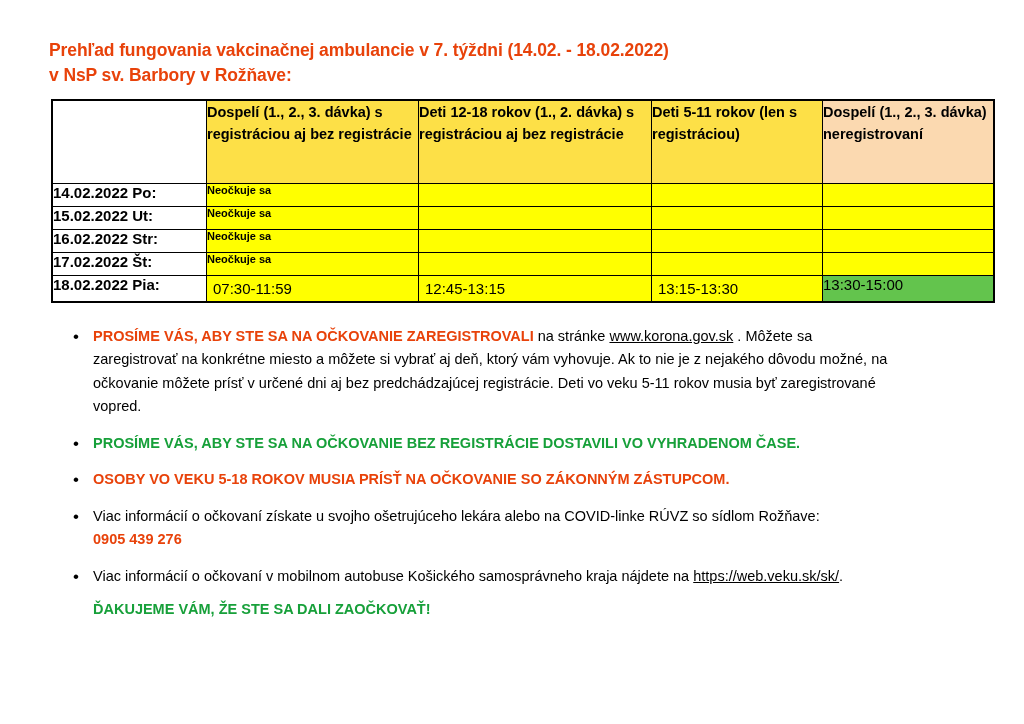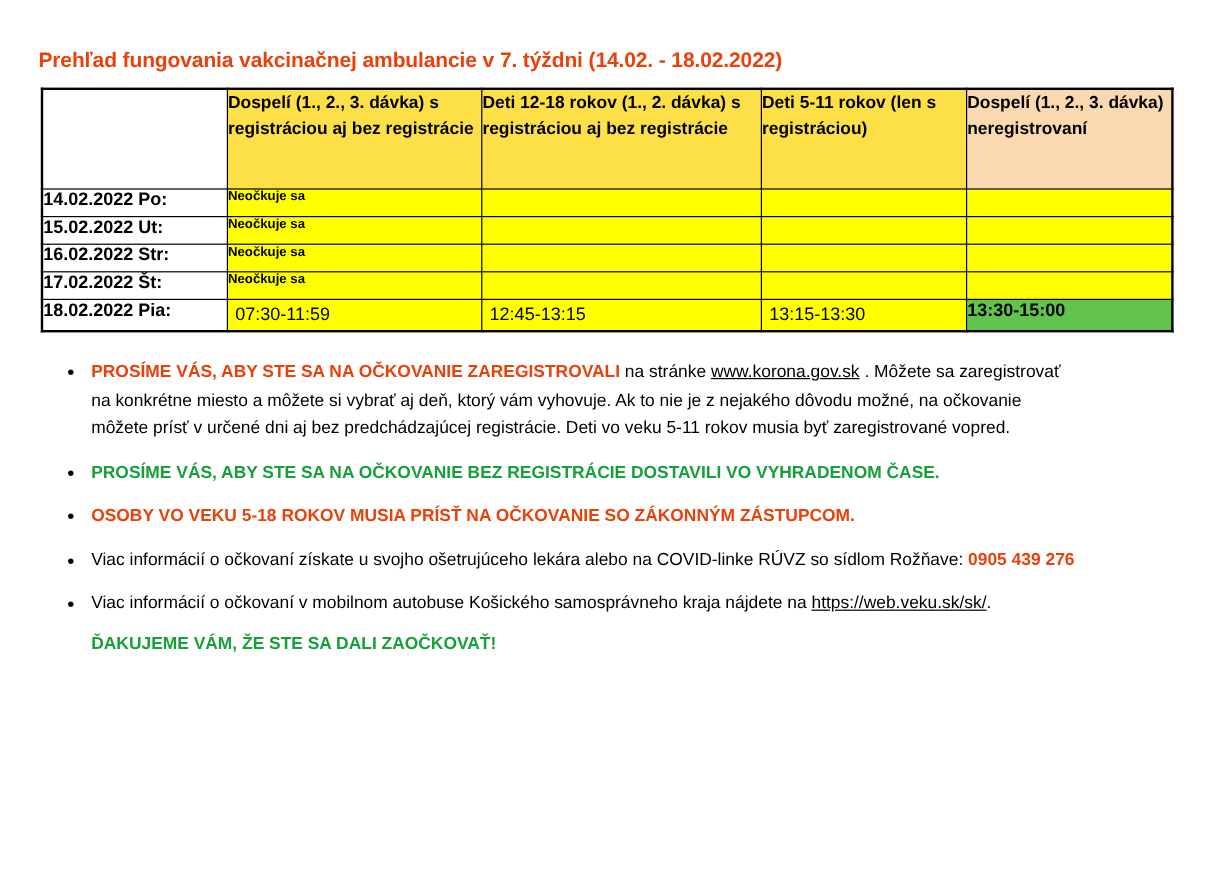--- a/index.html
+++ b/index.html
@@ -12,21 +12,21 @@
     background: #ffffff;
     font-family: "Liberation Sans", sans-serif;
     color: #000000;
     overflow: hidden;
   }
   .page {
     position: relative;
     width: 944px;
     height: 724px;
     box-sizing: border-box;
-    padding: 38px 48px 0 32px;
+    padding: 38px 48px 0 49px;
   }
   
   .title {
     color: #e8420a;
     font-weight: bold;
     font-size: 17.5px;
     line-height: 1.45;
     margin: 0 0 10px 0;
     letter-spacing: -0.1px;
   }
@@ -81,21 +81,21 @@
     padding: 4px 0 2px 6px;
   }
   td.yellow.big {
     font-size: 15px;
     font-weight: normal;
     padding: 4px 0 4px 6px;
   }
   td.green {
     background: #63c44d;
     font-size: 15px;
-    font-weight: bold;
+    font-weight: normal;
     padding: 4px 0 4px 6px;
   }
   td.emptyc {
     background: #ffff00;
   }
   
   ul.notes {
     list-style: none;
     margin: 22px 0 0 0;
     padding: 0 0 0 0;
@@ -129,20 +129,21 @@
   }
   .nowrap { white-space: nowrap; }
 </style>
 </head>
 <body>
 
 <div class="page">
 
   <div class="title">
     <span class="line">Prehľad fungovania vakcinačnej ambulancie v 7. týždni (14.02. - 18.02.2022)</span>
+    <span class="line">v NsP sv. Barbory v Rožňave:</span>
   </div>
 
   <table class="sched">
     <tbody>
       <tr>
         <th class="hdr-blank"></th>
         <th class="hdr c1">Dospelí (1., 2., 3. dávka) s registráciou aj bez registrácie</th>
         <th class="hdr c2">Deti 12-18 rokov (1., 2. dávka) s registráciou aj bez registrácie</th>
         <th class="hdr c3">Deti 5-11 rokov (len  s registráciou)</th>
         <th class="hdr c4">Dospelí  (1., 2., 3. dávka) neregistrovaní</th>

